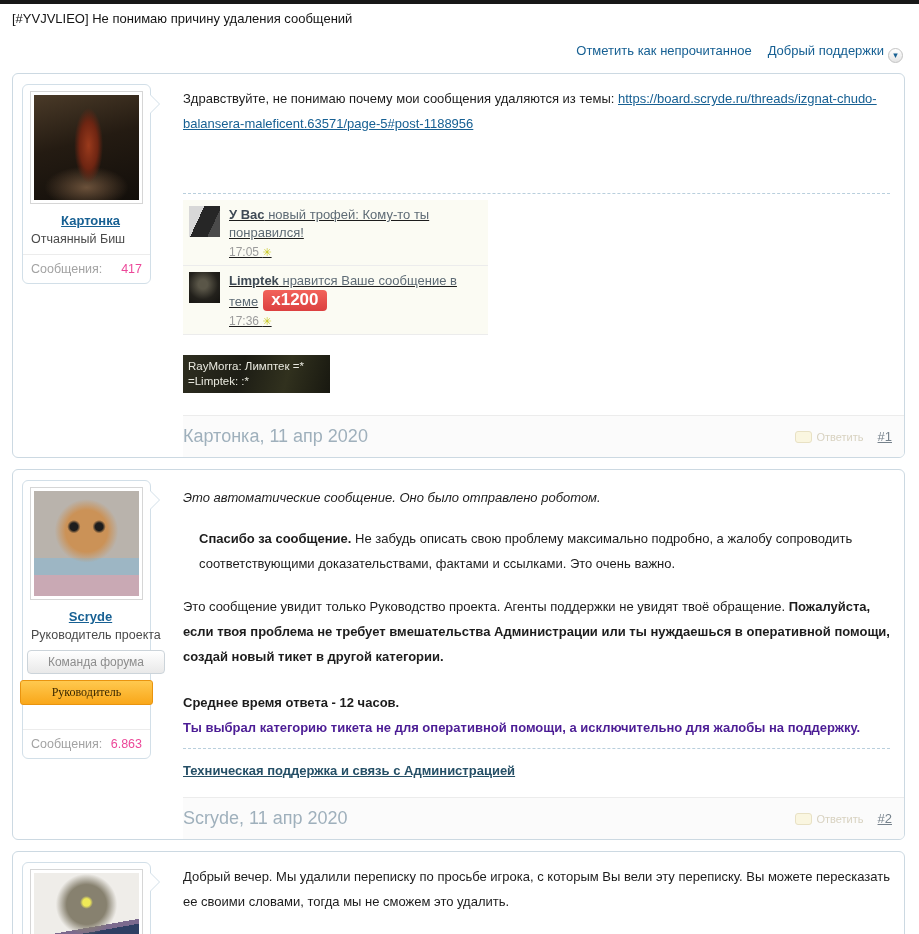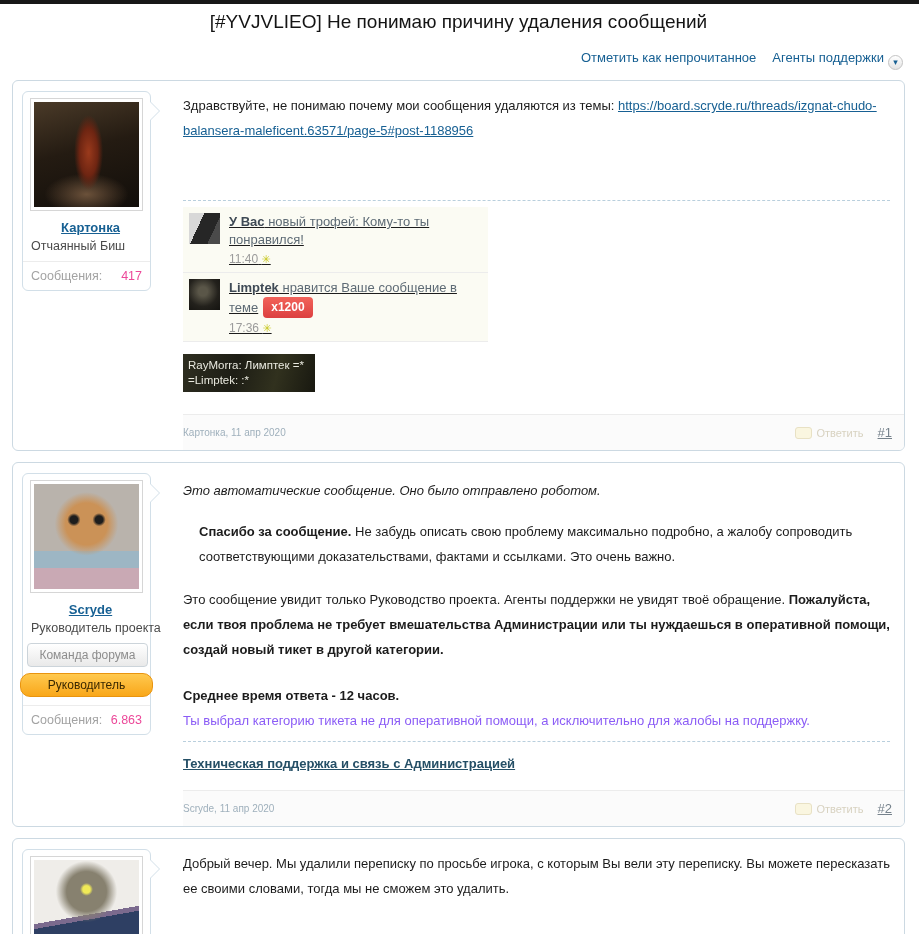--- a/index.html
+++ b/index.html
@@ -5,21 +5,21 @@
   * { box-sizing: border-box; }
   html,body { margin:0; padding:0; }
   body {
     width: 919px; height: 934px; overflow: hidden;
     background: #fff;
     font-family: "Liberation Sans", sans-serif;
     font-size: 13px; color: #1c1c1c;
   }
   .topbar { height: 4px; background: #181818; }
   .page-head { padding: 7px 14px 0 12px; }
-  h1.title { margin: 0; font-size: 19px; font-weight: 400; color: #141414; letter-spacing: 0; text-align: center; }
+  h1.title { margin: 0; font-size: 13px; font-weight: 400; color: #141414; letter-spacing: 0; }
   .toolbar { text-align: right; margin: 17px 2px 10px 0; font-size: 13px; }
   .toolbar a { color: #176093; text-decoration: none; }
   .toolbar .tb-item { margin-left: 16px; }
   .dd-circle {
     display:inline-block; width:15px; height:15px; border-radius:50%;
     background: linear-gradient(#ffffff,#e4e4e4); border:1px solid #c3c3c3;
     vertical-align: -3px; text-align:center; line-height:13px; font-size:9px; color:#176093;
     margin-left: 4px;
   }
 
@@ -64,25 +64,25 @@
       linear-gradient(170deg, #efede9 0% 52%, #7b6a8e 52% 56%, #2e3f63 56% 100%);
   }
   .username {
     display:block; margin: 9px 0 4px 8px; font-weight: bold;
     color: #176093; text-decoration: underline; font-size: 13px; text-align: center;
   }
   .usertitle { margin: 0 0 8px 8px; color: #4a4a4a; font-size: 12.5px; white-space: nowrap; }
   .badge { display:block; text-align:center; font-size:12px; border-radius:4px; padding:4px 0; margin:0 4px 6px; }
   .badge-team {
     background: linear-gradient(#ffffff,#e9e9e9); border:1px solid #ccd4da; color:#8d8d8d;
-    width: 121px;
+    width: 138px;
   }
   .badge-leader {
     background: linear-gradient(#ffc94f,#f9a71a); border:1px solid #e9940f; color:#3a2800;
-    margin: 0 -3px 8px; border-radius:10px; font-weight:400;
+    margin: 0 -3px 24px; border-radius:3px; font-weight:400;font-family:Liberation Serif, serif;
   }
   .stats-row {
     border-top: 1px solid #ececec; padding: 7px 8px; display:flex; justify-content:space-between;
     font-size: 12.5px;
   }
   .stats-label { color: #a3a3a3; }
   .stats-value { color: #ec4899; }
 
   .message-cell { flex: 1; padding: 12px 0 0 12px; display:flex; flex-direction:column; }
   .msg { margin: 0; line-height: 25px; padding-right: 14px; word-break: break-word; }
@@ -93,53 +93,53 @@
   .q-row { display:flex; padding: 6px 6px; background: #fbfbf3; border-bottom: 1px solid #ececec; }
   .q-av { width:31px; height:31px; flex:0 0 31px; margin-right: 9px; }
   .av-penguin { background: linear-gradient(115deg,#d8d8d8 0 34%,#262626 34% 72%,#4a4a4a 72%); }
   .av-limptek { background: radial-gradient(circle at 45% 40%, #5a5648 0 18%, #23211c 60%, #141310); }
   .q-text { color: #5e6b75; line-height: 18px; }
   .q-name { font-weight: bold; color: #3f4a55; }
   .q-time { color: #9b9b9b; font-size: 12px; margin-top: 3px; }
   .sparkle { color: #c9c925; font-size: 11px; }
   .badge-red {
     display:inline-block; background: linear-gradient(#f2635a,#dc4040); color:#fff;
-    font-weight:bold; font-size:12px; border-radius:4px; padding:1px 8px 2px; margin-left:5px;
+    font-weight:bold; font-size:17px; border-radius:4px; padding:1px 8px 2px; margin-left:5px;
     vertical-align: 1px;
   }
   .chat-shot {
-    margin-top: 12px; width: 132px;
+    margin-top: 20px; width: 147px;
     background: linear-gradient(105deg,#2e2e20,#1d1d15 40%,#31311e 70%,#181810);
     color:#e9e9df; font-size:11.5px; line-height:15px; padding: 4px 5px;
   }
 
   .post-footer {
     margin-top: auto; border-top: 1px solid #ececec; background: #fbfbfb;
     display:flex; align-items:center; padding: 10px 12px 10px 0;
     border-radius: 0 0 5px 0;
   }
-  .f-date { color: #9fb0bc; font-size: 10px; flex: 1; }
+  .f-date { color: #9fb0bc; font-size: 18px; flex: 1; }
   .f-reply { color: #d8d2c0; font-size: 11px; margin-right: 14px; }
   .bubble {
     display:inline-block; width:17px; height:12px; background:#faf6e0; border:1px solid #e8e1c4;
     border-radius:3px; vertical-align:-2px; margin-right:5px; position:relative;
   }
   .bubble::after {
     content:""; position:absolute; left:2px; bottom:-4px;
     border:4px solid transparent; border-top-color:#faf6e0; border-left-width:2px; border-right-width:2px;
   }
   .f-num { color: #76828c; font-size: 13px; }
 
   
   .p-italic { font-style: italic; margin: 3px 0 0; line-height: 25px; padding-right:14px; }
   .p2 { margin: 16px 16px 0; line-height: 25px; padding-right:14px; }
   .p3 { margin: 18px 0 0; line-height: 25px; padding-right:14px; }
   .p-bold { font-weight: bold; }
   .p4 { margin: 21px 0 0; font-weight: bold; line-height: 25px; }
-  .p-red { margin: 0; color: #8b5cf6; font-weight: normal; line-height: 25px; }
+  .p-red { margin: 0; color: #4c1d95; font-weight: bold; line-height: 25px; }
   .sep2 { margin-top: 8px; }
   .big-link {
     display: table; margin: 9px 0 0; color: #254f66; font-weight: bold;
     text-decoration: underline; line-height: 25px;
   }
   .small-link {
     display: table; margin: 2px 0 0; color: #254f66; text-decoration: underline; line-height: 25px;
   }
   .post2 .post-footer { margin-top: 14px; }
 
@@ -149,21 +149,21 @@
   .post3-spacer { height: 53px; }
 </style>
 </head>
 <body>
 
 <div class="topbar"></div>
 
 <div class="page-head">
   <h1 class="title">[#YVJVLIEO] Не понимаю причину удаления сообщений</h1>
   <div class="toolbar">
-    <a href="#" class="tb-item">Отметить как непрочитанное</a><span class="tb-item"><a href="#">Агенты поддержки</a><span class="dd-circle">▾</span></span>
+    <a href="#" class="tb-item">Отметить как непрочитанное</a><span class="tb-item"><a href="#">Добрый поддержки</a><span class="dd-circle">▾</span></span>
   </div>
 </div>
 
 <div class="post post1">
   <div class="user-cell">
     <div class="user-card">
       <span class="pointer-out"></span>
       <span class="pointer-in"></span>
       <div class="avatar-box">
         <span class="avatar av-kartonka"></span>
@@ -178,21 +178,21 @@
   </div>
   <div class="message-cell">
     <p class="msg"><span>Здравствуйте, не понимаю почему мои сообщения удаляются из темы: </span><a href="#">https://board.scryde.ru/threads/izgnat-chudo-balansera-maleficent.63571/page-5#post-1188956</a></p>
     <div class="post1-spacer"></div>
     <hr class="sep-dashed">
     <div class="quote-rows">
       <div class="q-row">
         <span class="q-av av-penguin"></span>
         <div>
           <div class="q-text"><span class="q-name">У Вас</span><span> новый трофей: Кому-то ты понравился!</span></div>
-          <div class="q-time"><span>11:40</span> <span class="sparkle">✳</span></div>
+          <div class="q-time"><span>17:05</span> <span class="sparkle">✳</span></div>
         </div>
       </div>
       <div class="q-row">
         <span class="q-av av-limptek"></span>
         <div>
           <div class="q-text"><span class="q-name">Limptek</span><span> нравится Ваше сообщение в теме</span><span class="badge-red">x1200</span></div>
           <div class="q-time"><span>17:36</span> <span class="sparkle">✳</span></div>
         </div>
       </div>
     </div>

